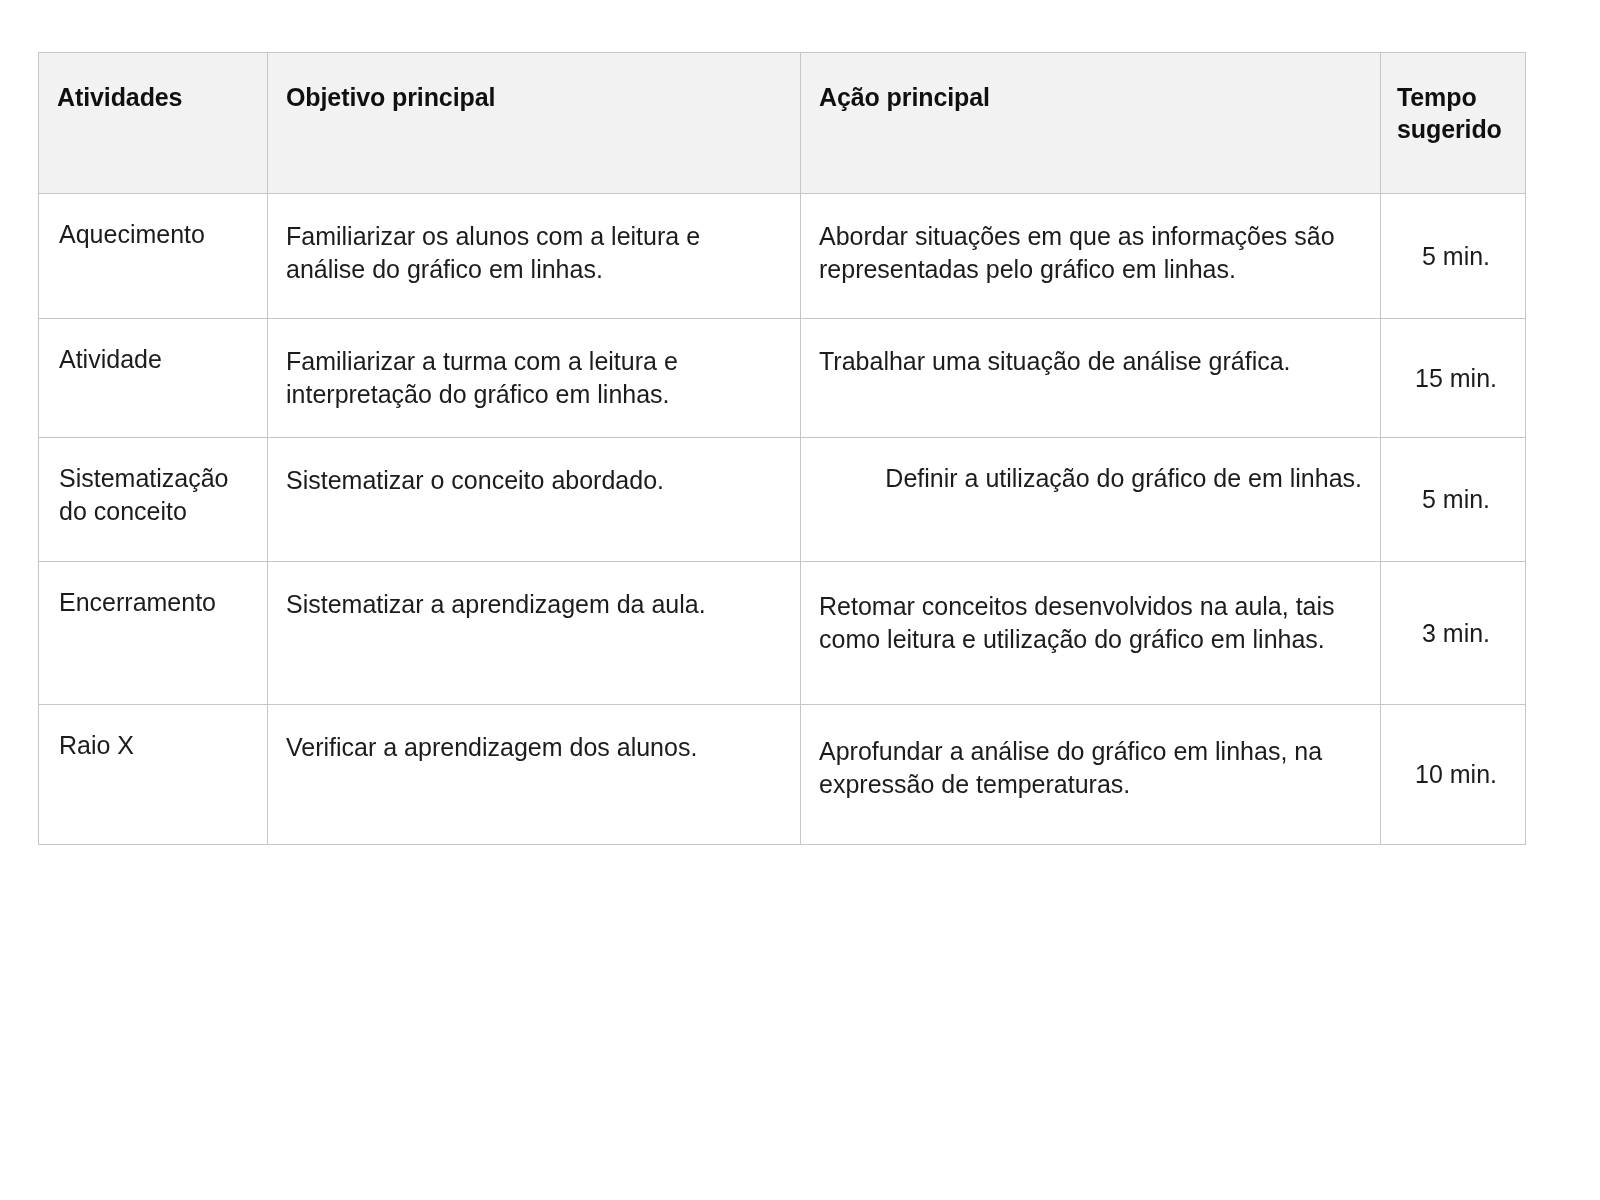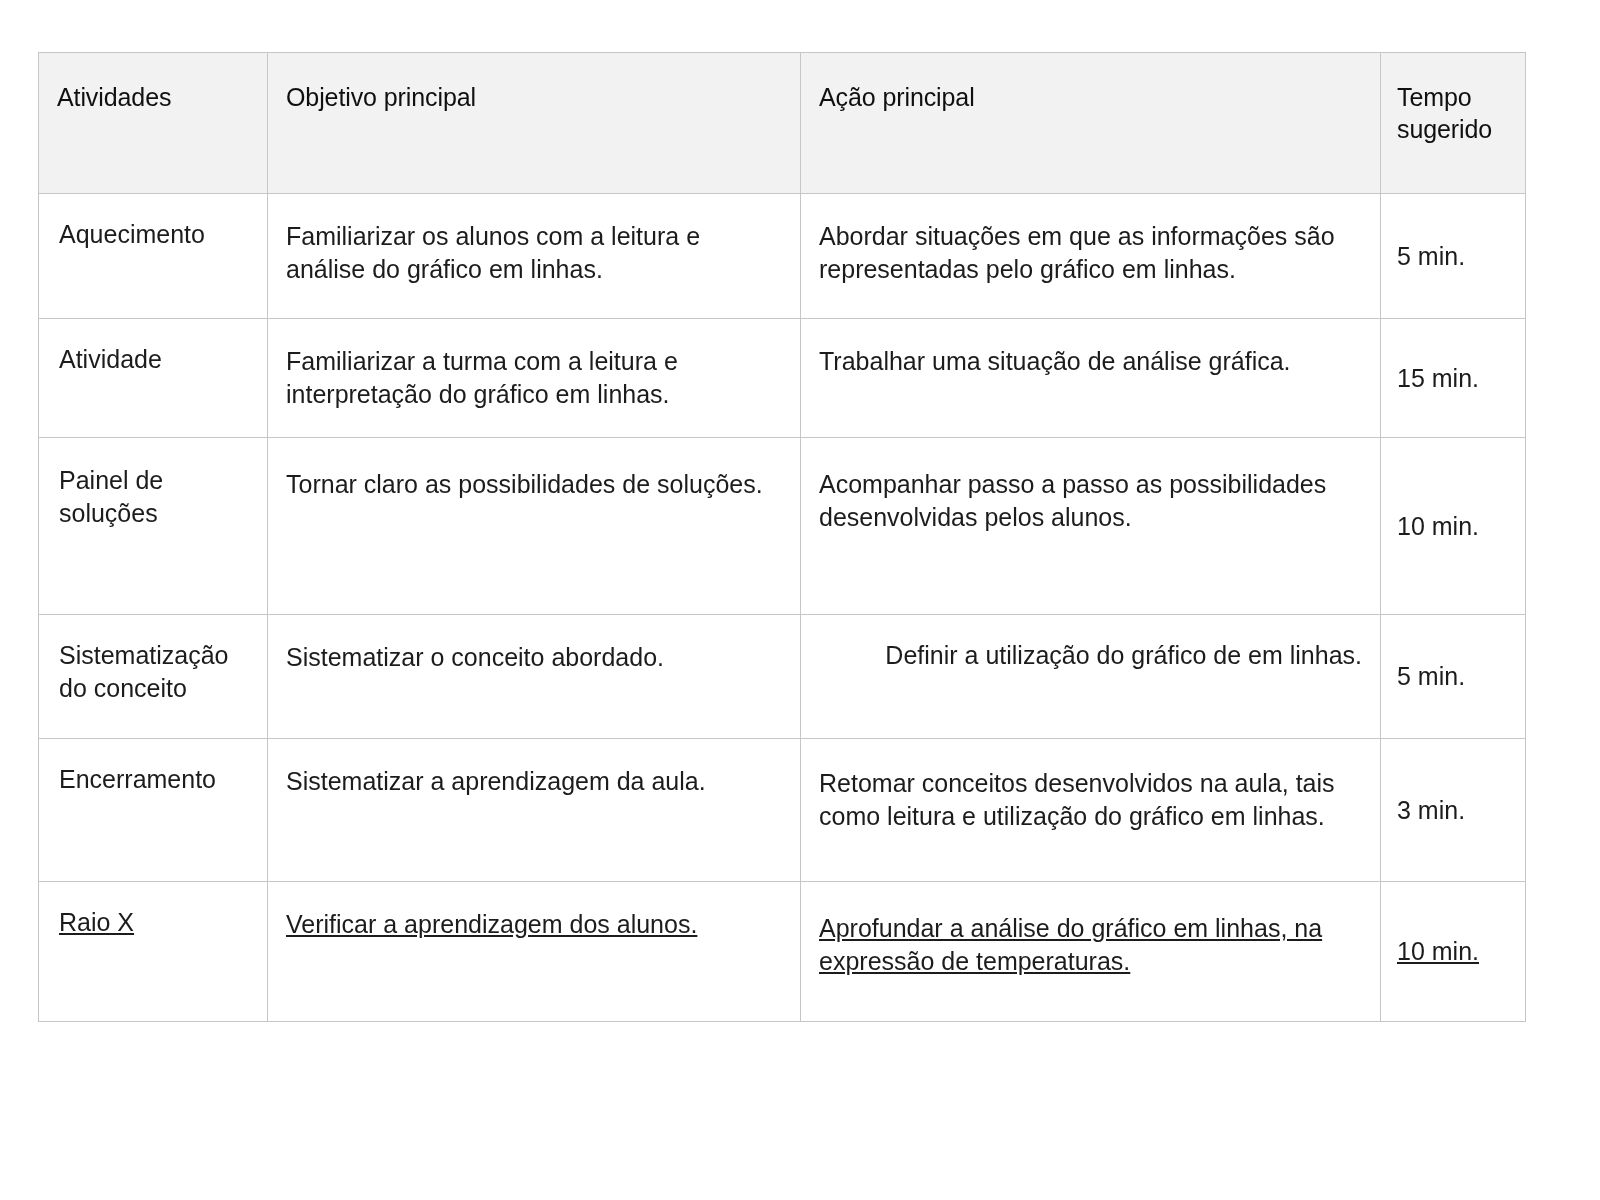--- a/index.html
+++ b/index.html
@@ -40,21 +40,21 @@
   table.plan col.c-atividades { width: 229px; }
   table.plan col.c-objetivo   { width: 533px; }
   table.plan col.c-acao       { width: 580px; }
   table.plan col.c-tempo      { width: 145px; }
 
   table.plan thead th {
     background: #f2f2f2;
     border: 1px solid #c6c6c6;
     text-align: left;
     vertical-align: top;
-    font-weight: normal;
+    font-weight: bold;
     font-size: 25px;
     line-height: 1.28;
     letter-spacing: -0.1px;
     color: #101010;
     padding: 28px 20px 48px 18px;
     height: 122px;
     box-sizing: border-box;
   }
 
   table.plan thead th.th-tempo {
@@ -73,29 +73,30 @@
   }
 
   table.plan tbody td.cell-atividade {
     padding-left: 20px;
   }
 
   table.plan tbody td.cell-tempo {
     vertical-align: middle;
     padding-left: 16px;
     padding-right: 10px;
+    text-align: center;
   }
 
   
   tr.row-h1 td { height: 125px; }
   tr.row-h2 td { height: 119px; }
   tr.row-h3 td { height: 177px; }
   tr.row-h4 td { height: 124px; }
   tr.row-h5 td { height: 143px; margin-top: 19px; }
-  tr.row-h6 td { height: 140px; text-decoration: underline; }
+  tr.row-h6 td { height: 140px; }
 
   
   tr.row-h3 td.cell-objetivo,
   tr.row-h3 td.cell-acao { padding-top: 30px; }
   tr.row-h5 td.cell-acao { padding-top: 28px; }
   tr.row-h6 td.cell-acao { padding-top: 30px; }
   tr.row-h4 td.cell-acao { padding-top: 24px; text-align: right; }
 
   tr.row-h1 td.cell-atividade,
   tr.row-h2 td.cell-atividade,
@@ -150,26 +151,20 @@
           <td class="cell-tempo">5 min.</td>
         </tr>
 
         <tr class="row-h2">
           <td class="cell-atividade">Atividade</td>
           <td class="cell-objetivo">Familiarizar a turma com a leitura e interpretação do gráfico em linhas.</td>
           <td class="cell-acao">Trabalhar uma situação de análise gráfica.</td>
           <td class="cell-tempo">15 min.</td>
         </tr>
 
-        <tr class="row-h3">
-          <td class="cell-atividade">Painel de soluções</td>
-          <td class="cell-objetivo">Tornar claro as possibilidades de soluções.</td>
-          <td class="cell-acao">Acompanhar passo a passo as possibilidades desenvolvidas pelos alunos.</td>
-          <td class="cell-tempo">10 min.</td>
-        </tr>
 
         <tr class="row-h4">
           <td class="cell-atividade">Sistematização do conceito</td>
           <td class="cell-objetivo">Sistematizar o conceito abordado.</td>
           <td class="cell-acao">Definir a utilização do gráfico de em linhas.</td>
           <td class="cell-tempo">5 min.</td>
         </tr>
 
         <tr class="row-h5">
           <td class="cell-atividade">Encerramento</td>

